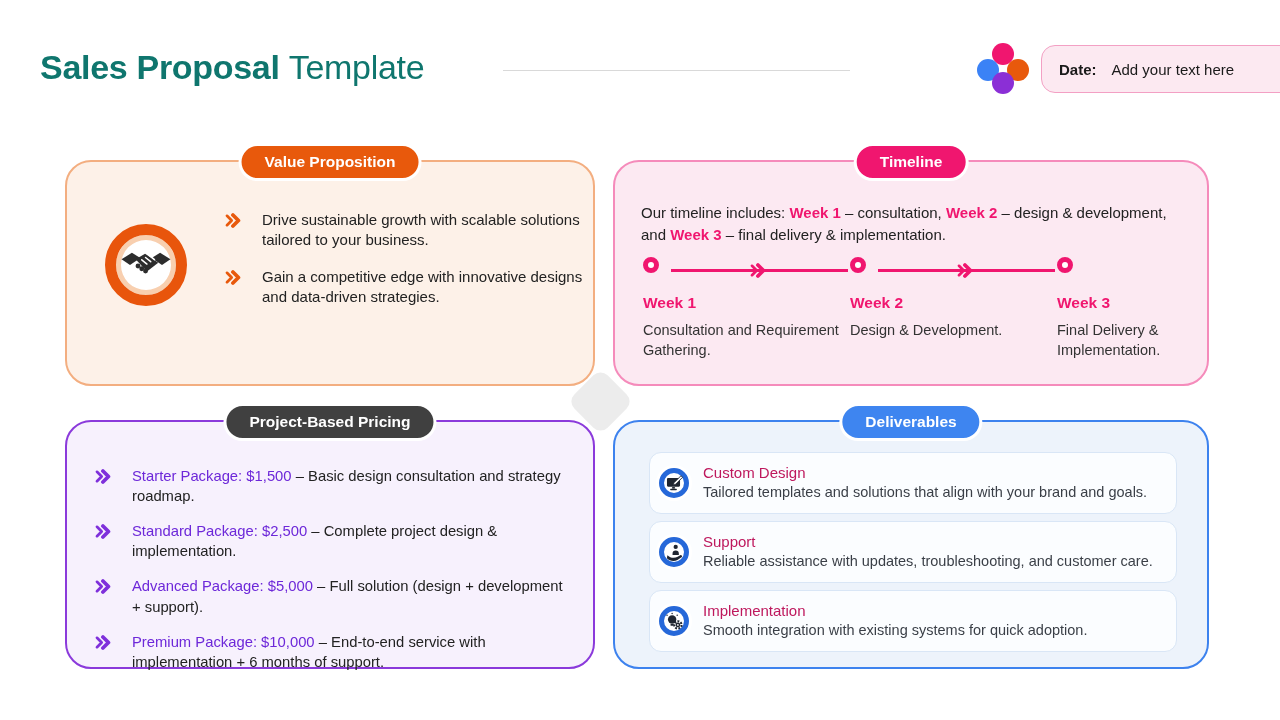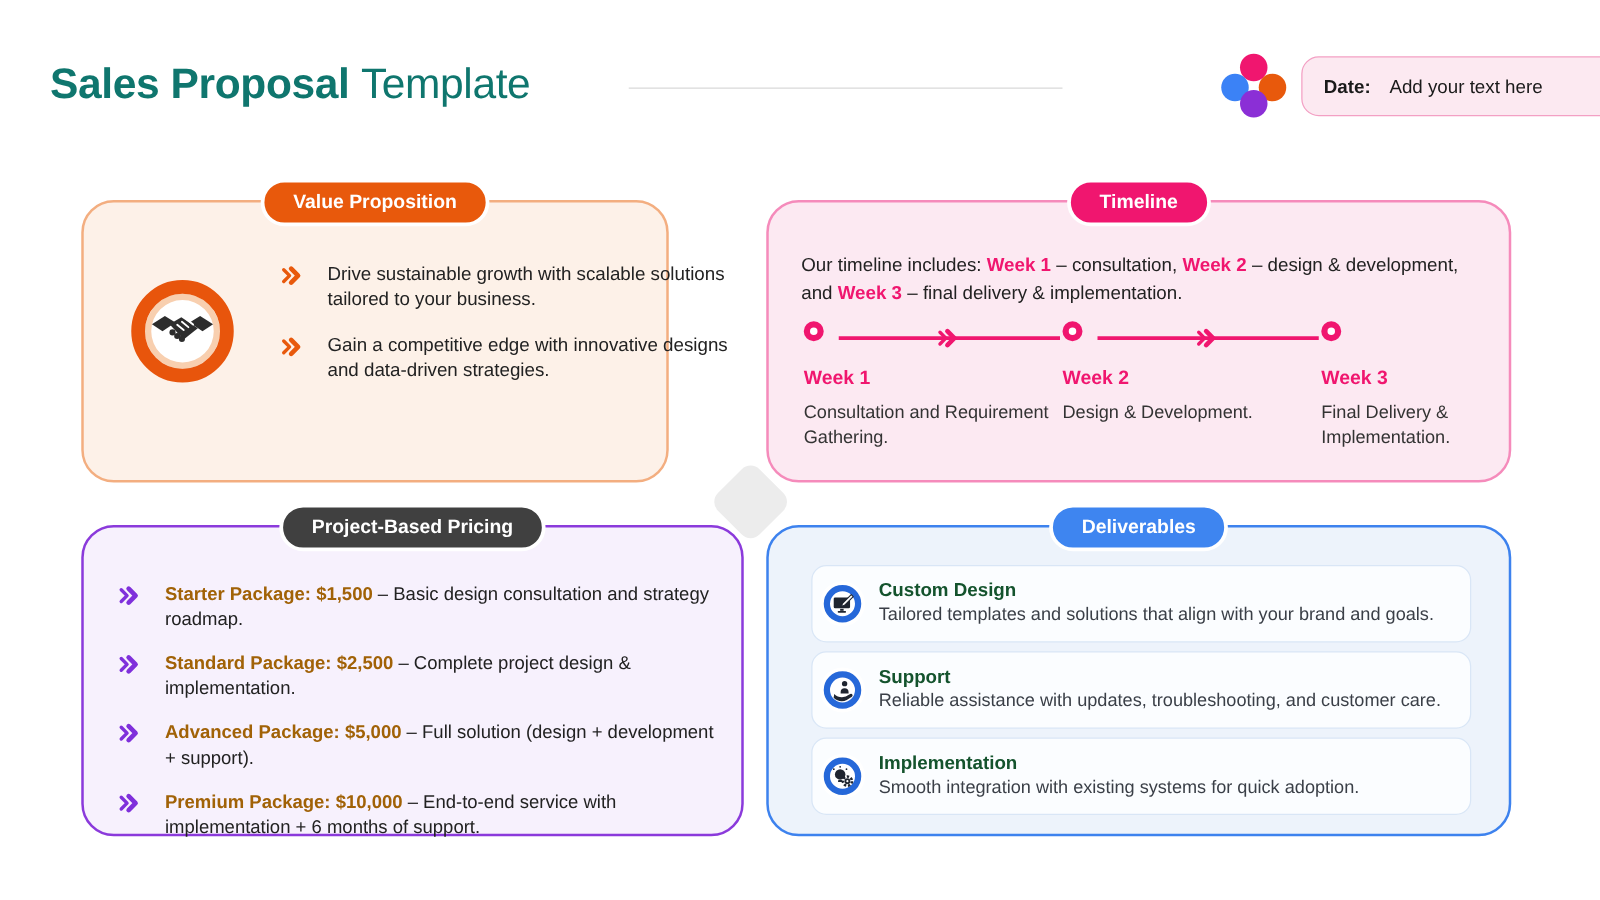--- a/index.html
+++ b/index.html
@@ -39,21 +39,21 @@
   
   .diamond {
     position: absolute; left: 577px; top: 378px;
     width: 47px; height: 47px;
     background: #ECECEC; border-radius: 10px;
     transform: rotate(45deg); z-index: 0;
   }
 
   
   .card { position: absolute; border-radius: 26px; border: 2px solid; z-index: 1; }
-  .card-vp { left: 65px;  top: 160px; width: 470px; height: 226px; background: #FDF1E8; border-color: #F3AE80; }
+  .card-vp { left: 65px;  top: 160px; width: 530px; height: 226px; background: #FDF1E8; border-color: #F3AE80; }
   .card-tl { left: 613px; top: 160px; width: 596px; height: 226px; background: #FCE9F2; border-color: #F58BBB; }
   .card-pr { left: 65px;  top: 420px; width: 530px; height: 249px; background: #F7F1FD; border-color: #8B3ADB; }
   .card-dl { left: 613px; top: 420px; width: 596px; height: 249px; background: #EDF3FB; border-color: #3D82EE; }
 
   .badge {
     position: absolute; top: -19px; left: 50%; transform: translateX(-50%);
     color: #fff; font-weight: 700; font-size: 15.5px;
     padding: 7px 23px; border-radius: 20px; border: 3px solid #ffffff;
     white-space: nowrap;
   }
@@ -89,37 +89,37 @@
   .tl-arrow { position: absolute; top: 100px; width: 17px; height: 17px; color: #F0166F; }
   .tl-a1 { left: 134px; } .tl-a2 { left: 341px; }
   .tl-step { position: absolute; top: 132px; width: 196px; }
   .tl-s1 { left: 28px; } .tl-s2 { left: 235px; } .tl-s3 { left: 442px; }
   .tl-week { font-size: 15.5px; font-weight: 700; color: #F0166F; margin-bottom: 8px; }
   .tl-desc { font-size: 14.5px; color: #333; line-height: 1.38; }
 
   
   .pr-list { position: absolute; left: 27px; top: 44px; width: 477px; }
   .pr-list .bullet { font-size: 14.8px; margin-bottom: 15px; }
-  .hl-purple { color: #a16207; font-weight: 700; }
+  .hl-purple { color: #6d28d9; font-weight: 400; }
 
   
   .dl-list { position: absolute; left: 34px; top: 30px; width: 528px; }
   .dl-row {
     height: 62px; margin-bottom: 7px;
     border-radius: 12px; background: #FBFDFF; border: 1px solid #D9E6F6;
     display: flex; align-items: center; gap: 14px;
     padding: 0 10px 0 9px;
   }
   .dl-icon {
     width: 30px; height: 30px; flex-shrink: 0;
     border: 5px solid #2668D9; border-radius: 50%; background: #fff;
     box-shadow: 0 0 0 3px #ffffff;
     display: flex; align-items: center; justify-content: center;
   }
-  .dl-title { font-size: 15px; font-weight: 700; color: #14532d; margin-bottom: 3px; }
+  .dl-title { font-size: 15px; font-weight: 400; color: #be185d; margin-bottom: 3px; }
   .dl-desc { font-size: 14.5px; color: #3A3F47; line-height: 1.2; }
 </style>
 </head>
 <body>
 
 <h1 class="page-title"><span class="t-bold">Sales Proposal</span> <span class="t-light">Template</span></h1>
 <div class="title-rule"></div>
 
 <svg class="flower" viewBox="0 0 54 54">
   <circle cx="27" cy="12" r="11" fill="#F0166F"></circle>

